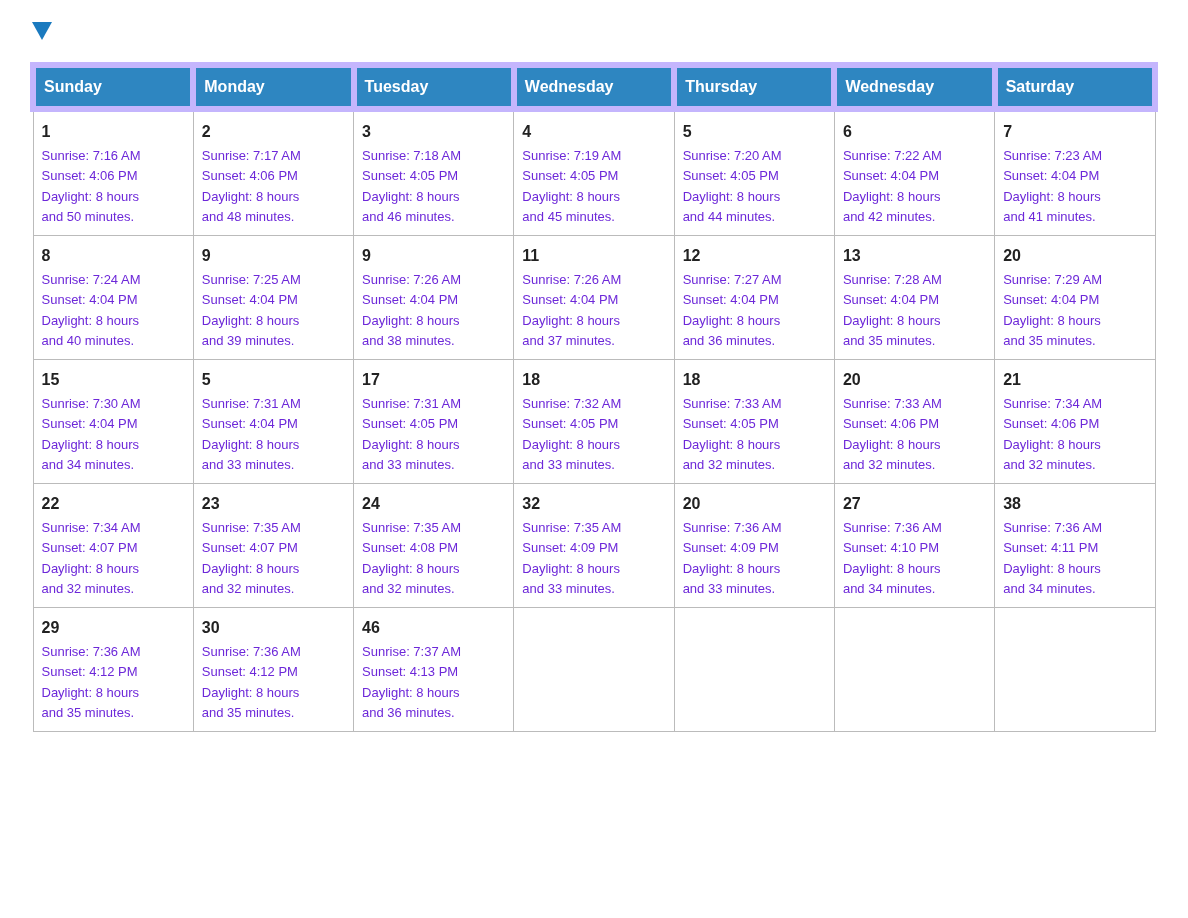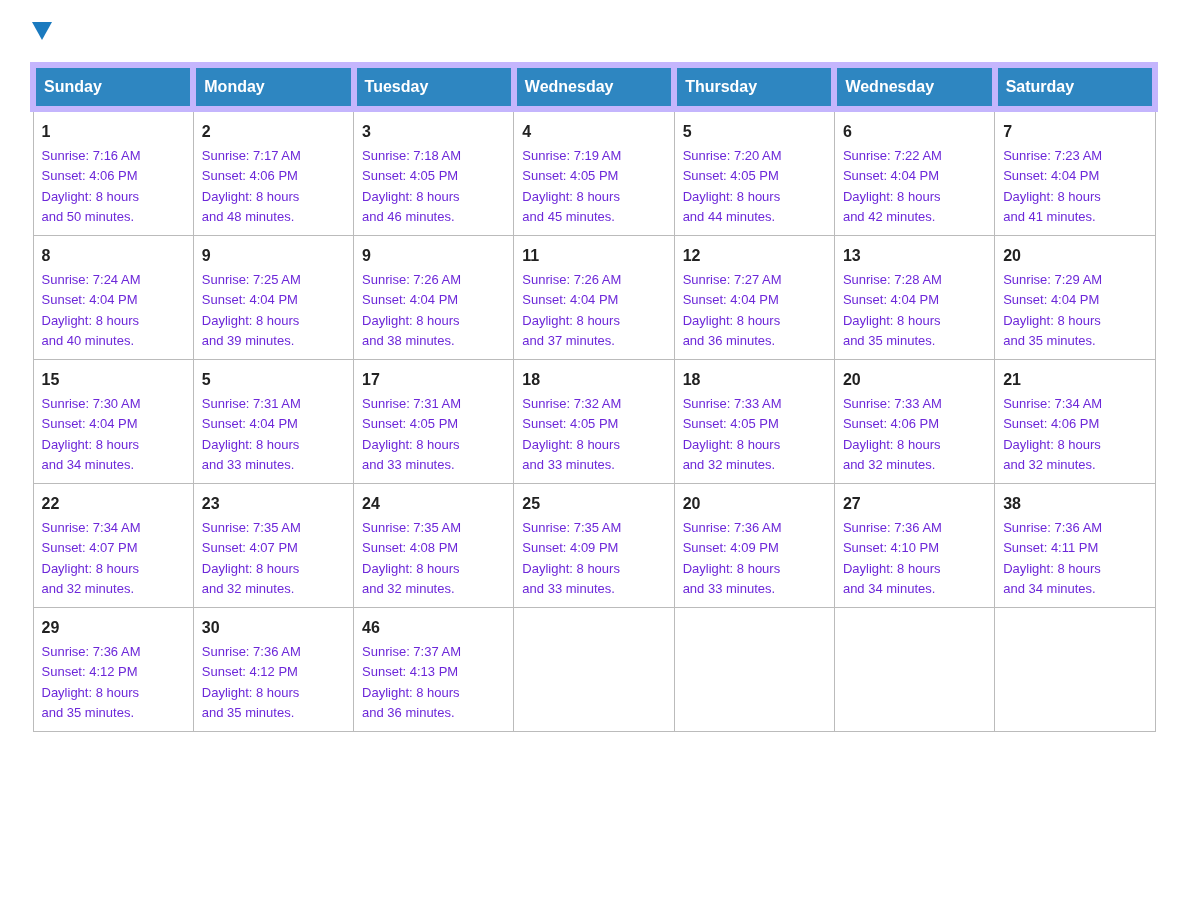--- a/index.html
+++ b/index.html
@@ -218,21 +218,21 @@
       </td>
         <td>
         <span class="day-number">23</span>
         <span class="day-info">Sunrise: 7:35 AM<br>Sunset: 4:07 PM<br>Daylight: 8 hours<br>and 32 minutes.</span>
       </td>
         <td>
         <span class="day-number">24</span>
         <span class="day-info">Sunrise: 7:35 AM<br>Sunset: 4:08 PM<br>Daylight: 8 hours<br>and 32 minutes.</span>
       </td>
         <td>
-        <span class="day-number">25</span>
+        <span class="day-number">32</span>
         <span class="day-info">Sunrise: 7:35 AM<br>Sunset: 4:09 PM<br>Daylight: 8 hours<br>and 33 minutes.</span>
       </td>
         <td>
         <span class="day-number">20</span>
         <span class="day-info">Sunrise: 7:36 AM<br>Sunset: 4:09 PM<br>Daylight: 8 hours<br>and 33 minutes.</span>
       </td>
         <td>
         <span class="day-number">27</span>
         <span class="day-info">Sunrise: 7:36 AM<br>Sunset: 4:10 PM<br>Daylight: 8 hours<br>and 34 minutes.</span>
       </td>

